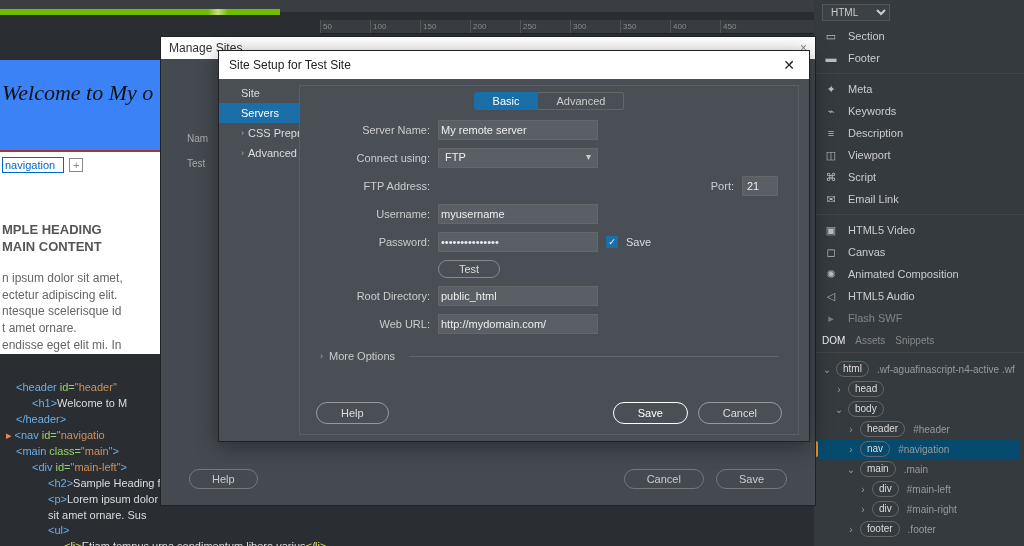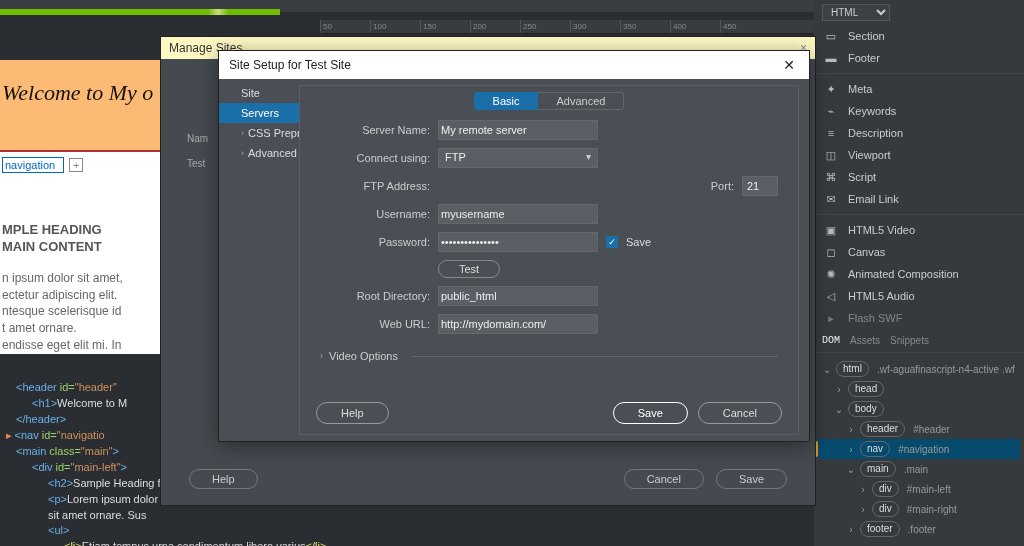--- a/index.html
+++ b/index.html
@@ -6,51 +6,51 @@
   body { width: 1024px; height: 546px; background: #2a2e33; overflow: hidden; position: relative; color: #ccc; font-size: 11px; }
   
   
   .bg-app { position: absolute; inset: 0; }
   .bg-topbar { height: 12px; background: #3a3e43; display: flex; align-items: flex-end; }
   .bg-greenbar { position: absolute; top: 9px; left: 0; width: 280px; height: 6px; background: #6fbd00; }
   .bg-greenbar::after { content:""; position:absolute; left:208px; top:0; width:20px; height:100%; background:linear-gradient(90deg,#6fbd00,#c8e079,#6fbd00); }
   .bg-ruler { position:absolute; top:20px; left:320px; right:210px; height:14px; background:#383c41; border-bottom:1px solid #222; color:#888; font-size:8px; display:flex; }
   .bg-ruler span{ width:50px; border-left:1px solid #555; padding:2px 2px 0; }
   .bg-leftdoc { position: absolute; top: 60px; left: 0; width: 160px; bottom: 0; }
-  .doc-white { background: #fdba74; color:#111; height: 90px; padding: 20px 0 0 2px; font-family: "Brush Script MT", cursive; font-size: 22px; font-style: italic; white-space: nowrap; overflow:hidden; }
+  .doc-white { background: #3b82f6; color:#111; height: 90px; padding: 20px 0 0 2px; font-family: "Brush Script MT", cursive; font-size: 22px; font-style: italic; white-space: nowrap; overflow:hidden; }
   .doc-navbar { background:#fff; padding:6px 2px; border-top:2px solid #a33; }
   .doc-navbar .sel { border:1px solid #06c; color:#06c; font-size:11px; padding:1px 8px 1px 2px; background:#fff; }
   .doc-navbar .plus { display:inline-block; width:14px; height:14px; border:1px solid #888; color:#888; text-align:center; line-height:12px; font-size:11px; margin-left:2px; }
   .doc-body { background:#fff; color:#444; padding:14px 2px 0; font-size:13px; }
   .doc-h { font-weight:600; color:#555; line-height:1.3; }
   .doc-p { margin-top:14px; font-size:12px; line-height:1.4; color:#666; }
   .code-area { position:absolute; left:0; top:380px; width:470px; font-family:Consolas,monospace; font-size:11px; color:#ccc; background:#2a2e33; white-space:pre; line-height:1.45; }
   .code-area .tag{color:#6ab0e8;} .code-area .attr{color:#9bd268;} .code-area .val{color:#ce915b;} .code-area .txt{color:#ddd;} .code-area .li{color:#e8e873;}
   
   
   .right-panels { position:absolute; right:0; top:0; width:210px; bottom:0; background:#353a3f; }
   .rp-head { padding:4px 8px; color:#bbb; font-size:10px; display:flex; align-items:center; gap:6px; }
   .rp-head select{ background:#3c4146; color:#ccc; border:1px solid #555; font-size:10px; padding:1px 14px 1px 4px; }
   .rp-item { display:flex; align-items:center; gap:10px; padding:5px 10px; color:#ccc; font-size:11px; }
   .rp-item .ic { width:14px; height:12px; display:inline-flex; align-items:center; justify-content:center; color:#bbb; }
   .rp-sep { height:1px; background:#444; margin:4px 0; }
   .rp-tabs { display:flex; gap:10px; padding:6px 8px; border-bottom:1px solid #444; font-size:10px; color:#888; }
-  .rp-tabs .act{ color:#eee;font-family:Liberation Mono, monospace; }
+  .rp-tabs .act{ color:#eee; }
   .dom-tree { padding:6px 4px; font-size:10px; color:#bbb; }
   .dom-row { display:flex; align-items:center; gap:4px; padding:2px 0; }
   .dom-row.sel{ background:#064a6e; color:#fff; }
   .dom-tag{ border:1px solid #666; border-radius:9px; padding:0 6px; line-height:14px; color:#ddd; }
   .dom-sel{ color:#999; margin-left:4px; }
   .dom-caret{ width:10px; text-align:center; color:#999; }
   .dom-ind{ display:inline-block; }
   .add-btn{ position:absolute; left:-16px; width:16px; height:16px; background:#dd8f21; color:#fff; font-weight:bold; display:flex; align-items:center; justify-content:center; border-radius:2px; }
   
   
   .manage-sites { position:absolute; left:160px; top:36px; width:656px; height:470px; background:#454a50; border:1px solid #222; }
-  .manage-sites-head { background:#fef9c3; color:#333; font-size:12px; padding:4px 8px; height:22px; display:flex; justify-content:space-between; align-items:center; }
+  .manage-sites-head { background:#ffffff; color:#333; font-size:12px; padding:4px 8px; height:22px; display:flex; justify-content:space-between; align-items:center; }
   .manage-body{ padding:30px 26px; color:#aaa; font-size:11px; position:relative;}
   .manage-note{ position:absolute; right:30px; top:44px; text-align:left; width:70px;}
   .manage-foot { position:absolute; bottom:16px; left:0; right:0; display:flex; justify-content:space-between; padding:0 28px; }
   .manage-foot .btn{ border:1px solid #777; border-radius:12px; padding:3px 22px; color:#ccc; background:transparent; font-size:11px; }
   .manage-col{ position:absolute; left:26px; top:74px; font-size:10px; color:#aaa;}
   
   
   .site-setup { position:absolute; left:218px; top:50px; width:592px; height:392px; background:#4a4f55; border:1px solid #222; box-shadow:0 4px 20px rgba(0,0,0,.4); }
   .ss-titlebar { background:#fff; color:#222; padding:6px 10px; font-size:12px; display:flex; justify-content:space-between; align-items:center; }
   .ss-close { font-size:14px; cursor:pointer; padding:0 4px; }
@@ -334,21 +334,21 @@
           <div class="ss-label">Root Directory:</div>
           <input class="ss-input" value="public_html" style="">
         </div>
         <div class="ss-row">
           <div class="ss-label">Web URL:</div>
           <input class="ss-input" value="http://mydomain.com/" style="">
         </div>
       </div>
       <div class="ss-more">
         <span class="caret">›</span>
-        <span>Video Options</span>
+        <span>More Options</span>
         <div class="line"></div>
       </div>
       <div class="ss-footer">
         <button class="ss-btn">Help</button>
         <div class="spacer"></div>
         <button class="ss-btn primary" style="margin-right:10px">Save</button>
         <button class="ss-btn">Cancel</button>
       </div>
     </div>
   </div>

